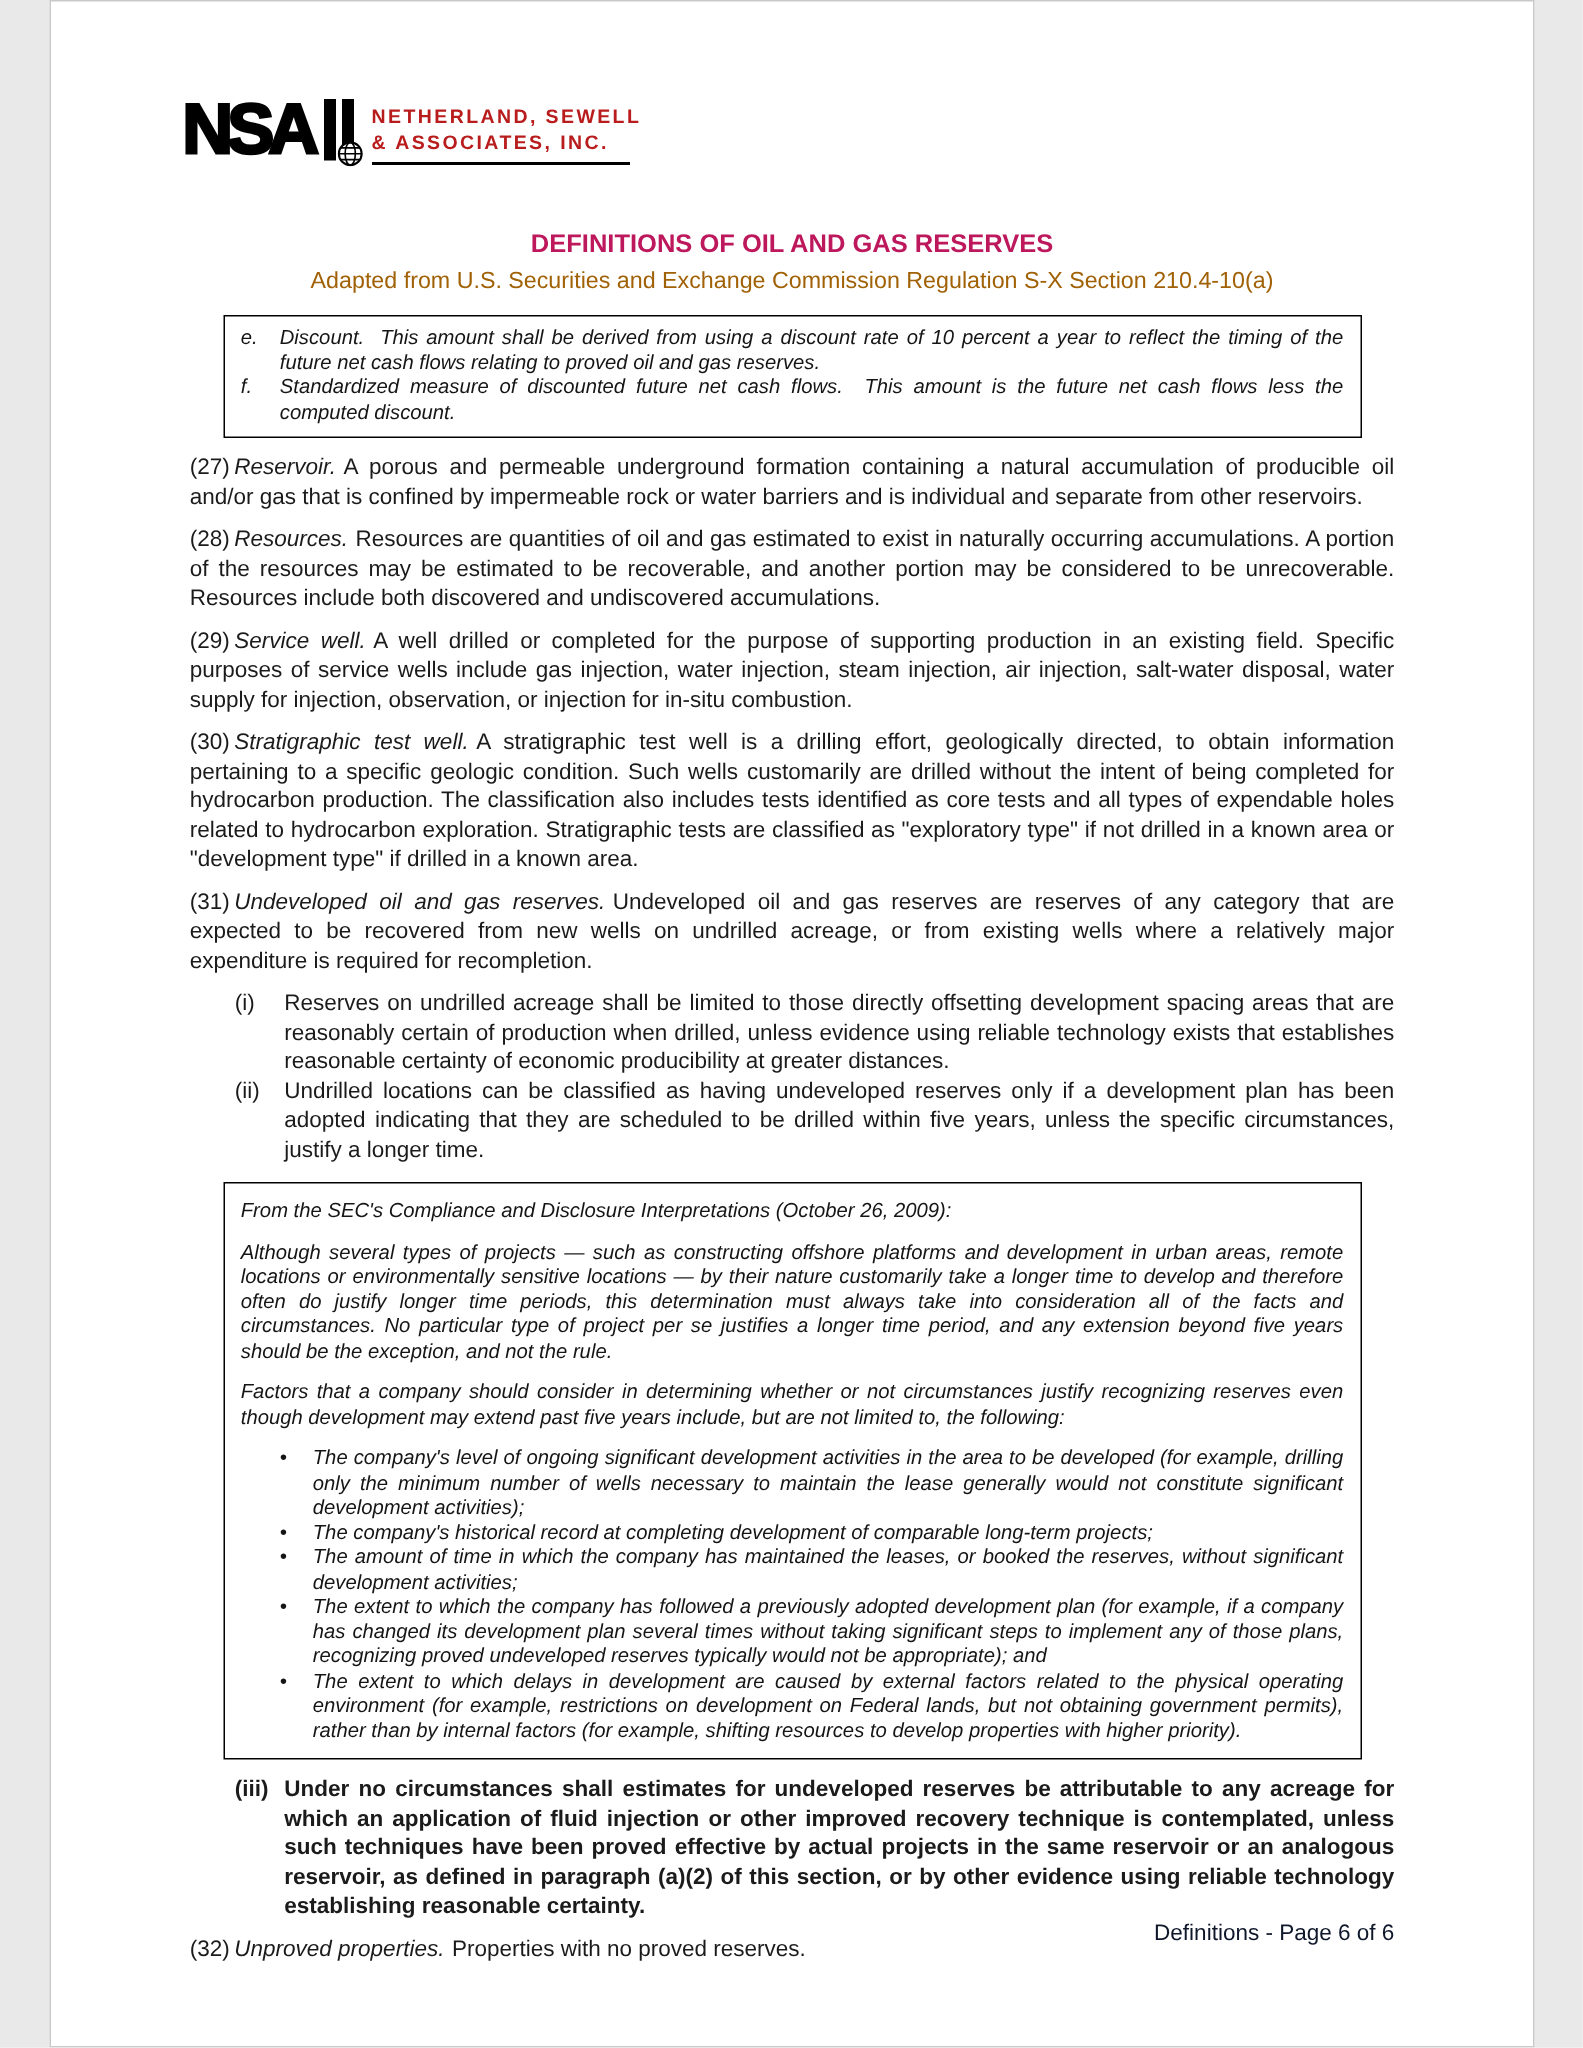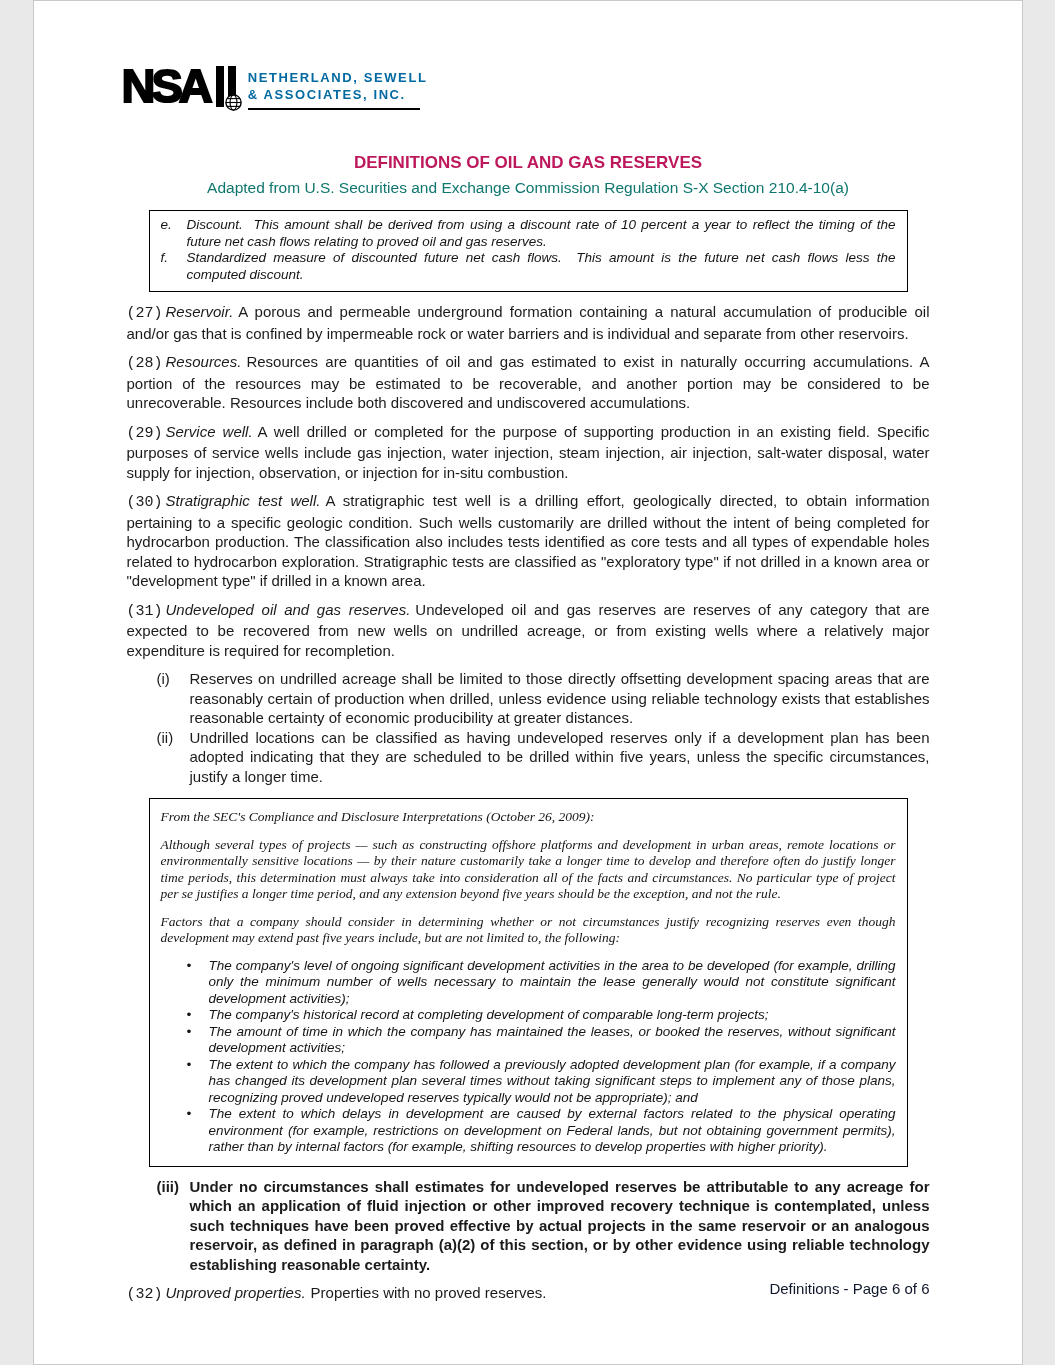--- a/index.html
+++ b/index.html
@@ -20,51 +20,51 @@
   .logo-row { display:flex; align-items:flex-start; height:50px; margin-left:-5px; }
   .logo-mark { position:relative; display:flex; align-items:flex-start; }
   .logo-nsa {
     font-size:47px; line-height:42px; font-weight:bold;
     letter-spacing:-4px; -webkit-text-stroke:2px #000; color:#000;
   }
   .logo-bars { display:inline-flex; gap:4px; margin-left:7px; margin-top:1px; }
   .logo-bars .bar { width:8px; height:41px; background:#000; }
   .logo-globe { position:absolute; right:-6px; bottom:-4px; }
   .logo-textblock { margin-left:12px; margin-top:4px; }
-  .logo-line { font-size:13px; font-weight:bold; letter-spacing:1.6px; line-height:17px; color:#0369a1; }
+  .logo-line { font-size:13px; font-weight:bold; letter-spacing:1.6px; line-height:17px; color:#b91c1c; }
   .logo-underline { height:2px; background:#000; margin-top:5px; width:172px; }
 
   
   .doc-title { text-align:center; font-size:17px; font-weight:bold; margin-top:38px; color:#be185d; }
-  .doc-subtitle { text-align:center; font-size:15.5px; margin-top:6px; color:#0f766e; }
+  .doc-subtitle { text-align:center; font-size:15.5px; margin-top:6px; color:#a16207; }
 
   
   .box {
     border:1px solid #000;
     margin:13px 22px 10px 22px;
     padding:6px 11px 8px 11px;
     font-style:italic;
     font-size:13.5px;
     line-height:16.5px;
     color:#151515;
   }
   .box1-item { display:flex; }
   .box1-label { width:26px; flex:none; }
   .box1-text { flex:1; text-align:justify; }
 
   .sec-box { margin-top:12px; padding-top:10px; padding-bottom:10px; }
-  .bx-p { margin:0 0 11px 0; text-align:justify;font-family:Liberation Serif, serif; }
+  .bx-p { margin:0 0 11px 0; text-align:justify; }
   .bx-p:last-child { margin-bottom:0; }
   .bullet { display:flex; margin-left:26px; }
   .bullet-glyph { width:22px; flex:none; }
   .bullet-text { flex:1; text-align:justify; }
 
   
   .para { font-size:15px; line-height:19.5px; text-align:justify; margin:0 0 9px 0; }
-  .para .num { margin-right:3px;font-family:Liberation Mono, monospace; }
+  .para .num { margin-right:3px; }
   .para .term { font-style:italic; margin-right:5px; }
   .subitem { display:flex; margin-left:30px; font-size:15px; line-height:19.5px; }
   .si-label { width:33px; flex:none; }
   .si-text { flex:1; text-align:justify; }
   .mb { margin-bottom:9px;font-weight:bold; }
 
   .footer { position:absolute; right:92px; top:1279px; font-size:15px; color:#0f172a; }
 </style>
 </head>
 <body>

